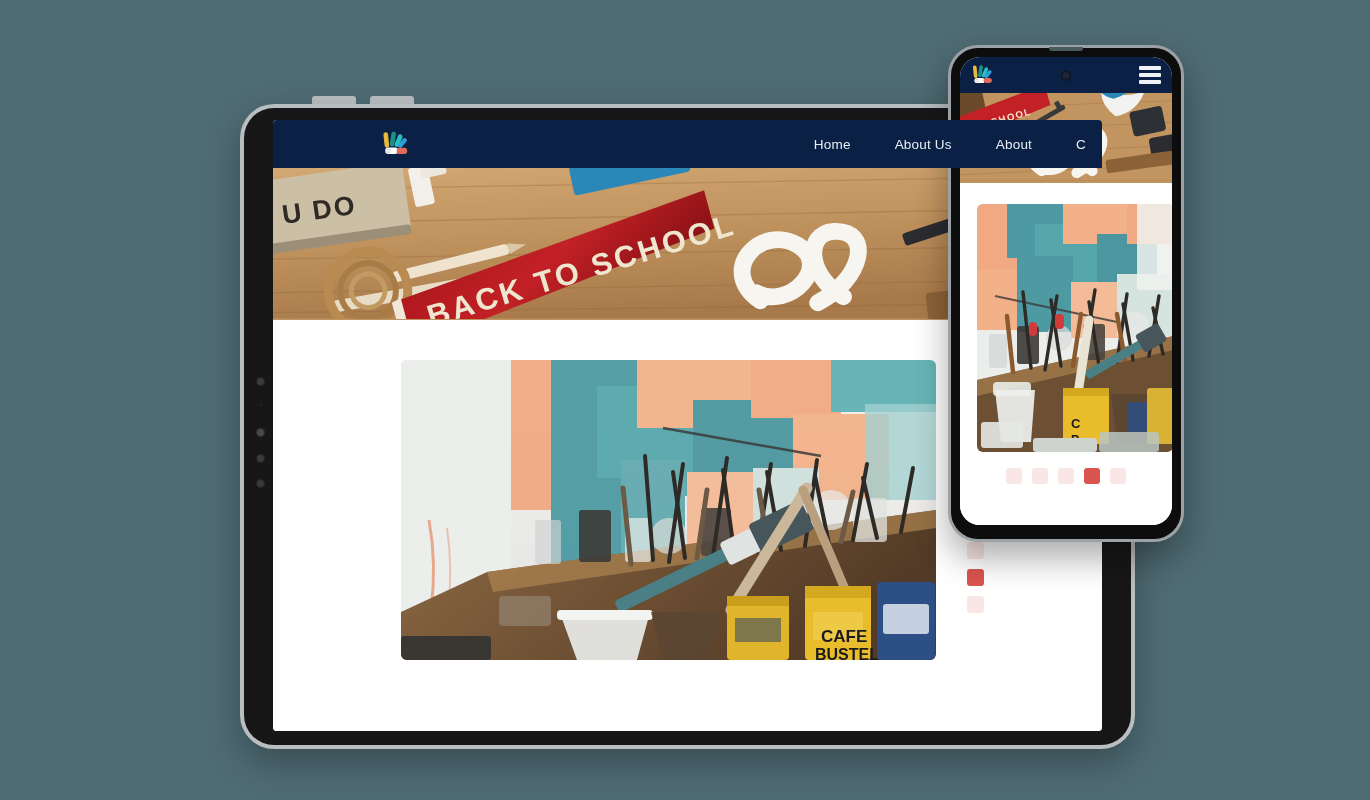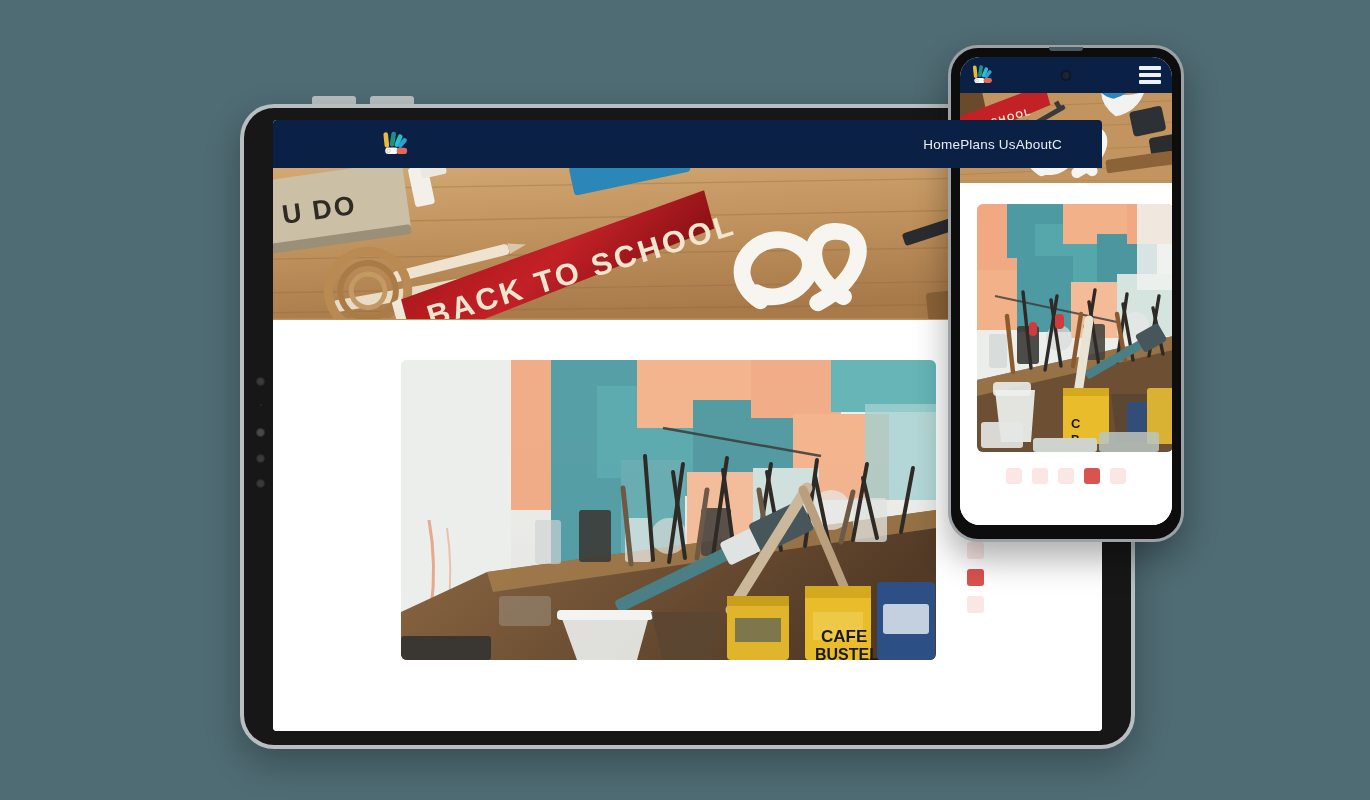--- a/index.html
+++ b/index.html
@@ -59,22 +59,22 @@
 
   
   .navbar {
     height: 48px; background: #0a2045;
     display: flex; align-items: center;
     padding: 0 0 0 0;
     position: relative; z-index: 4;
   }
   .nav-logo { margin-left: 108px; }
   .nav-links {
-    margin-left: auto; margin-right: 40px;
-    display: flex; align-items: center; 
+    margin-left: auto; margin-right: 16px;
+    display: flex; align-items: center; gap: 44px;
   }
   .nav-link {
     color: #e9edf3; font-size: 13.5px; letter-spacing: .2px;
     white-space: nowrap; cursor: pointer;
   }
 
   
   .hero {
     height: 152px; position: relative; overflow: hidden;
     background: #c09461;
@@ -161,21 +161,21 @@
                 <rect x="9.6" y="2.6" width="4.6" height="15.0" rx="2.3" fill="#1f8f8a" transform="rotate(9 11.9 10)"></rect>
                 <rect x="15.2" y="5.0" width="4.6" height="13.2" rx="2.3" fill="#2bbfc4" transform="rotate(23 17.5 11.6)"></rect>
                 <rect x="19.2" y="8.2" width="4.4" height="11.4" rx="2.2" fill="#2e9fd6" transform="rotate(40 21.4 13.9)"></rect>
                 <rect x="4.2" y="18.6" width="13.0" height="6.4" rx="3.2" fill="#ffffff"></rect>
                 <rect x="15.6" y="18.8" width="10.6" height="6.2" rx="3.1" fill="#e06a5a"></rect>
                 <circle cx="7.6" cy="21.8" r="1.7" fill="none" stroke="#b9c1c6" stroke-width="0.9"></circle>
               </svg>
             </div>
             <div class="nav-links">
               <span class="nav-link">Home</span>
-              <span class="nav-link">Plans Us</span>
+              <span class="nav-link">About Us</span>
               <span class="nav-link">About</span>
               <span class="nav-link">C</span>
             </div>
           </div>
 
           <div class="hero">
             <svg class="hero-art" viewBox="0 0 837 152" preserveAspectRatio="xMidYMid slice" aria-hidden="true">
               <defs>
                 <linearGradient id="wood" x1="0" y1="0" x2="0.3" y2="1">
                   <stop offset="0%" stop-color="#d3a873"></stop>

